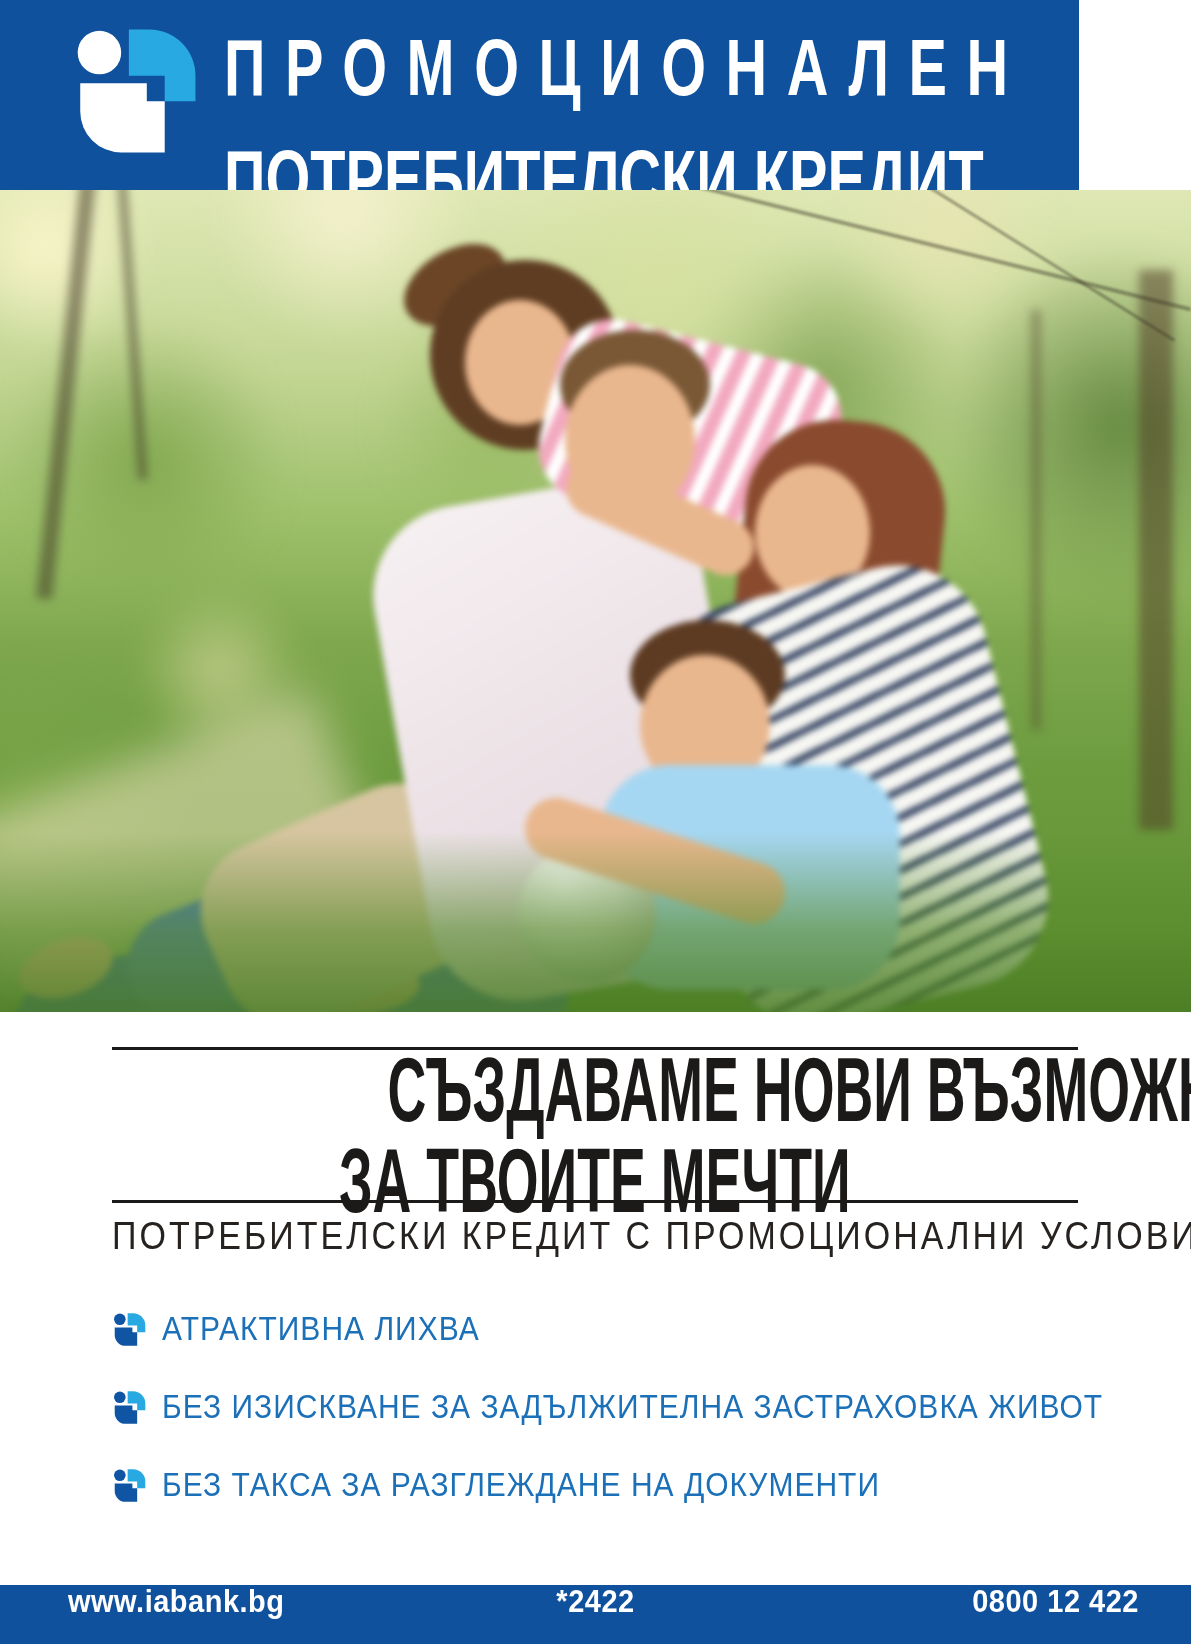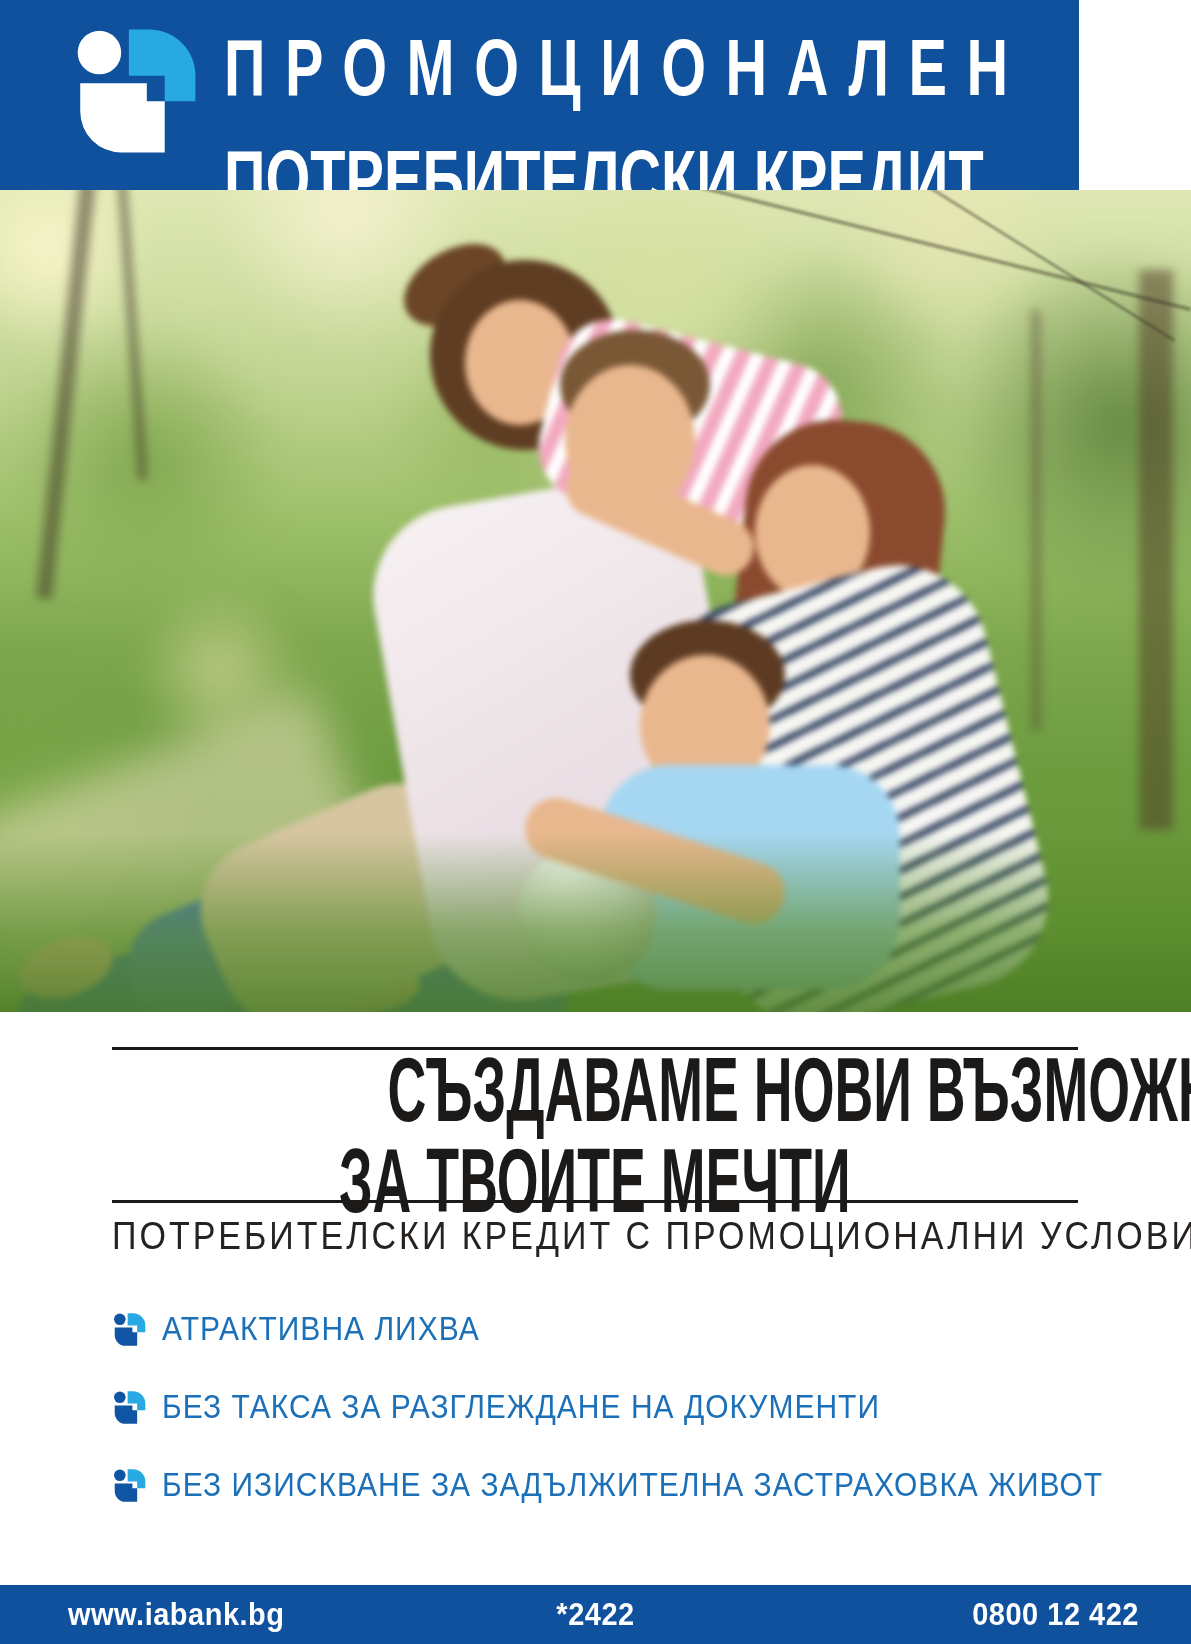--- a/index.html
+++ b/index.html
@@ -114,21 +114,21 @@
     color:#262220; font-size:34px; letter-spacing:3px; white-space:nowrap;
     transform:scaleY(1.12); transform-origin:left top; }
   .bullets { position:absolute; top:1312px; left:112px; width:980px; }
   .bullet-row { display:flex; align-items:center; height:34px; margin-bottom:44px; }
   .bullet-icon { width:34px; height:35px; flex:0 0 34px; margin-right:16px; }
   .bullet-label { display:inline-block; color:#1C70B8; font-size:30px; letter-spacing:1px;
     white-space:nowrap; transform:scaleY(1.12); transform-origin:left center; }
 
   
   .footer { position:absolute; left:0; top:1585px; width:1191px; height:59px;
-    background:#10519E; display:flex; align-items:center; justify-content:space-between;
+    background:#10519E; display:flex; align-items:flex-start; justify-content:space-between;
     padding:0 52px 0 68px; }
   .footer-item { color:#ffffff; font-weight:bold; font-size:29px; letter-spacing:0.5px;
     transform:scaleY(1.1); }
   .footer-center { position:absolute; left:50%; transform:translateX(-50%) scaleY(1.1); }
 </style>
 </head>
 <body>
 
 <div class="page">
 
@@ -196,29 +196,29 @@
         <path d="M8,44 L60,44 L60,58 L74,58 L74,98 L40,98 A32,32 0 0 1 8,66 Z" fill="#0F55A3"></path>
       </svg>
       <span class="bullet-label">АТРАКТИВНА ЛИХВА</span>
     </div>
     <div class="bullet-row">
       <svg class="bullet-icon" viewBox="0 0 100 100" aria-hidden="true">
         <circle cx="23" cy="20" r="17" fill="#0F55A3"></circle>
         <path d="M46,2 L62,2 A36,36 0 0 1 98,38 L98,58 L74,58 L74,38 L46,38 Z" fill="#29A9E1"></path>
         <path d="M8,44 L60,44 L60,58 L74,58 L74,98 L40,98 A32,32 0 0 1 8,66 Z" fill="#0F55A3"></path>
       </svg>
-      <span class="bullet-label">БЕЗ ТАКСА ЗА РАЗГЛЕЖДАНЕ НА ДОКУМЕНТИ</span>
+      <span class="bullet-label">БЕЗ ИЗИСКВАНЕ ЗА ЗАДЪЛЖИТЕЛНА ЗАСТРАХОВКА ЖИВОТ</span>
     </div>
     <div class="bullet-row">
       <svg class="bullet-icon" viewBox="0 0 100 100" aria-hidden="true">
         <circle cx="23" cy="20" r="17" fill="#0F55A3"></circle>
         <path d="M46,2 L62,2 A36,36 0 0 1 98,38 L98,58 L74,58 L74,38 L46,38 Z" fill="#29A9E1"></path>
         <path d="M8,44 L60,44 L60,58 L74,58 L74,98 L40,98 A32,32 0 0 1 8,66 Z" fill="#0F55A3"></path>
       </svg>
-      <span class="bullet-label">БЕЗ ИЗИСКВАНЕ ЗА ЗАДЪЛЖИТЕЛНА ЗАСТРАХОВКА ЖИВОТ</span>
+      <span class="bullet-label">БЕЗ ТАКСА ЗА РАЗГЛЕЖДАНЕ НА ДОКУМЕНТИ</span>
     </div>
   </div>
 
   <div class="footer">
     <span class="footer-item">www.iabank.bg</span>
     <span class="footer-item footer-center">*2422</span>
     <span class="footer-item">0800 12 422</span>
   </div>
 
 </div>

